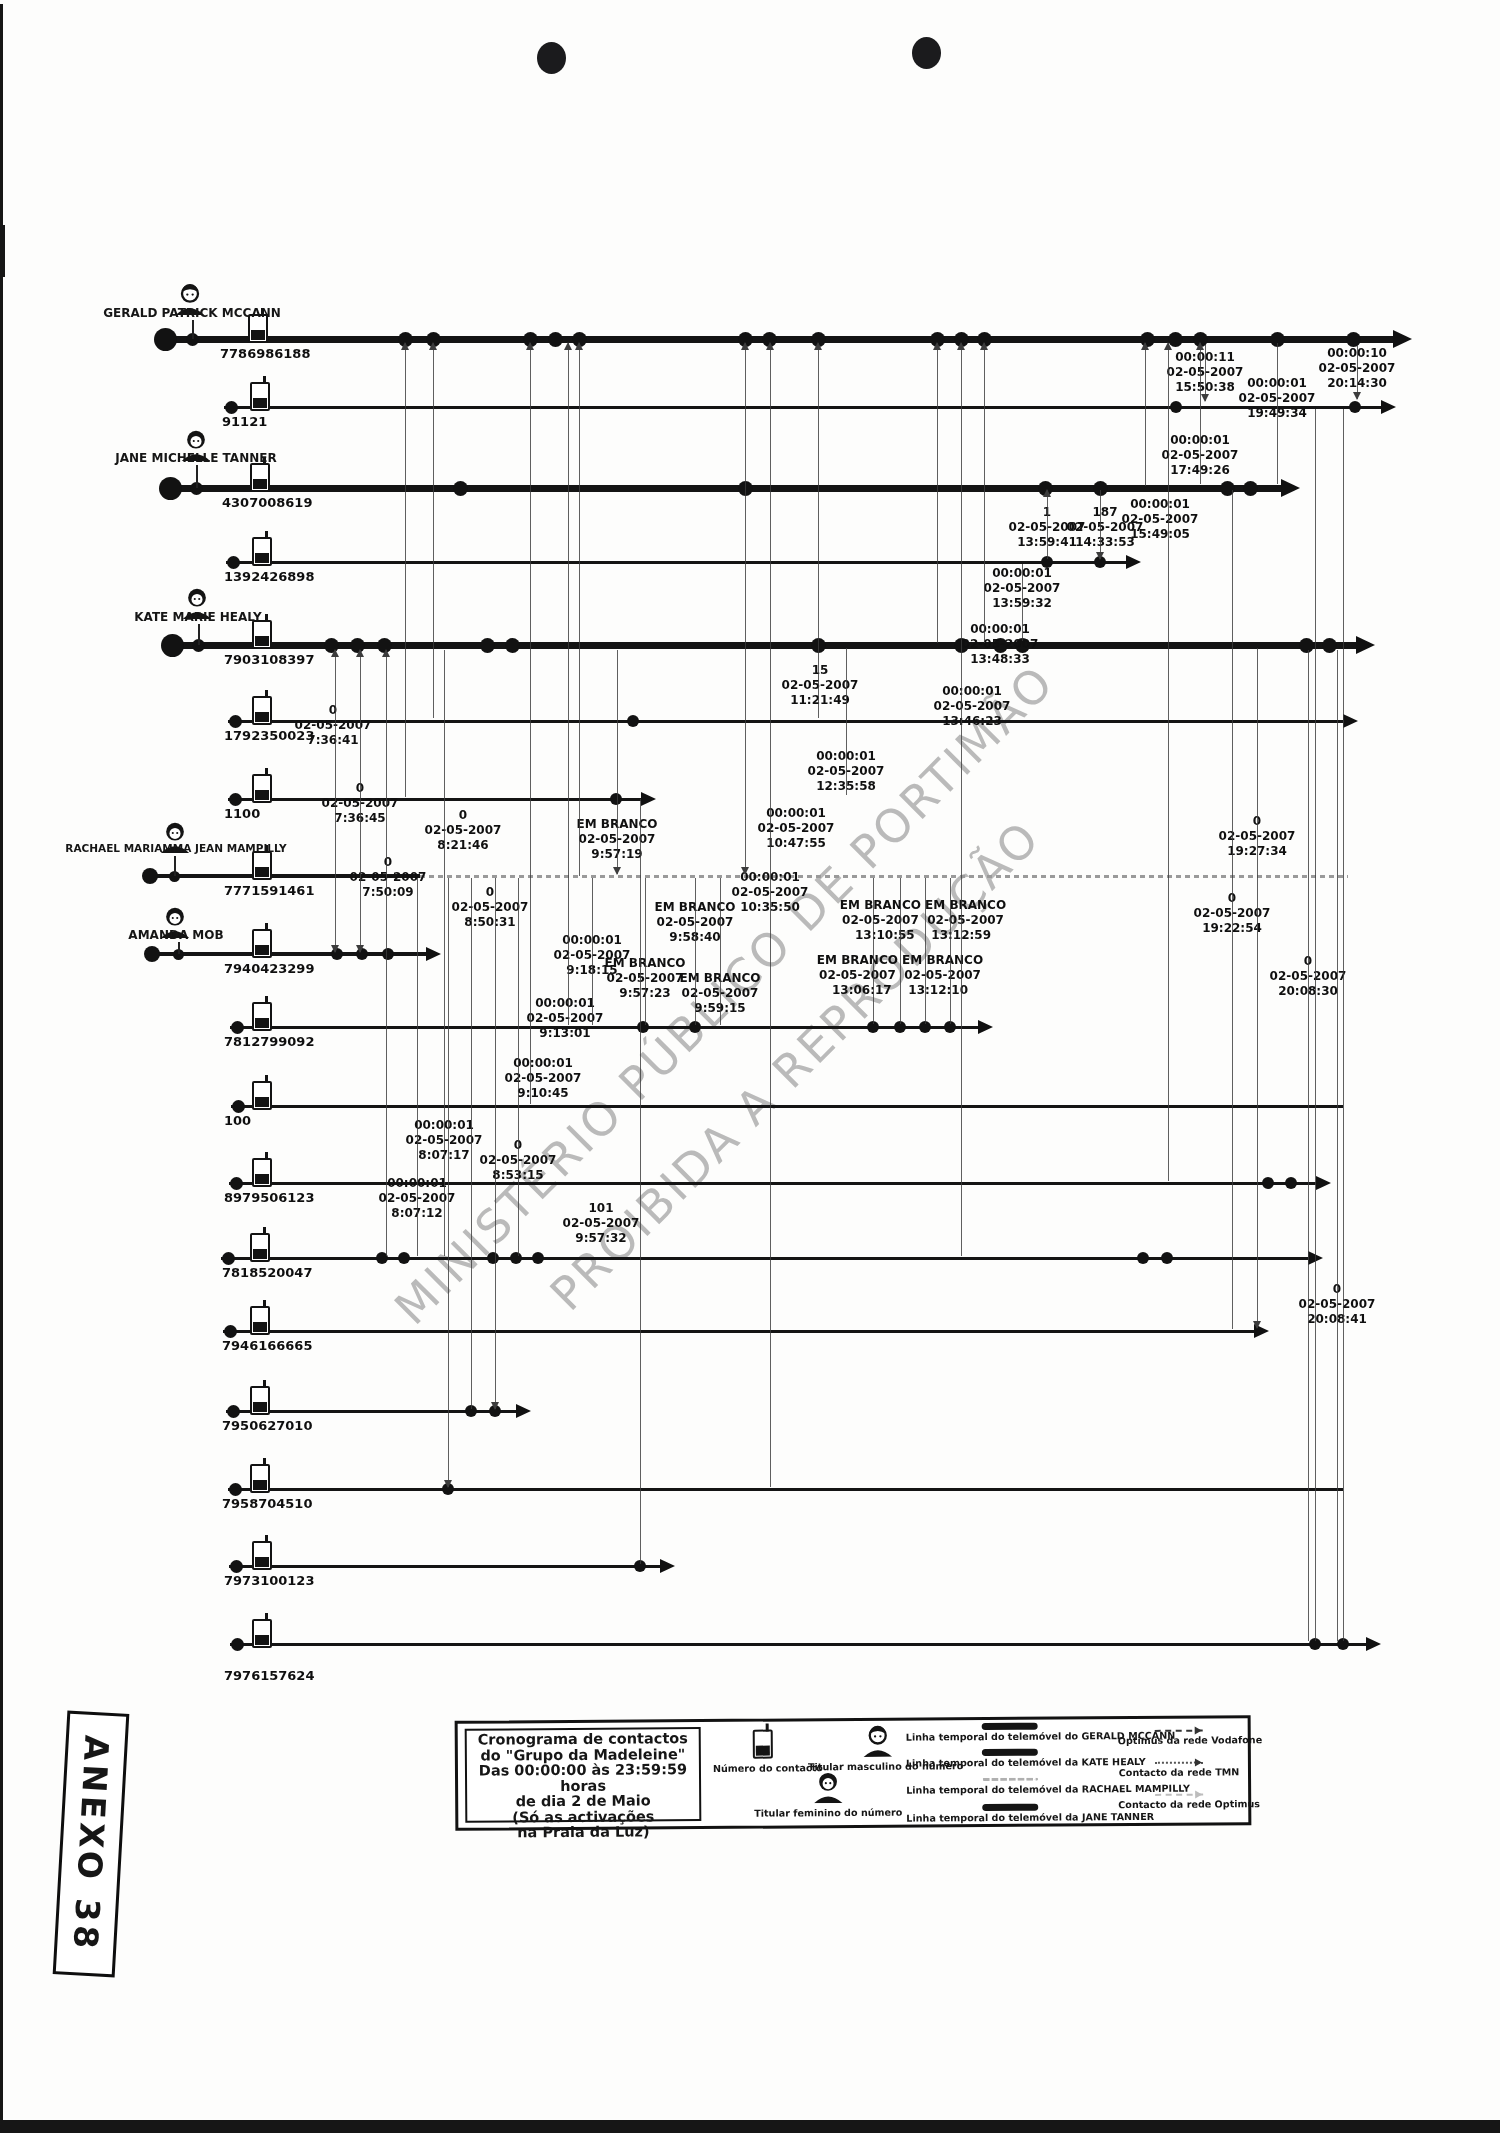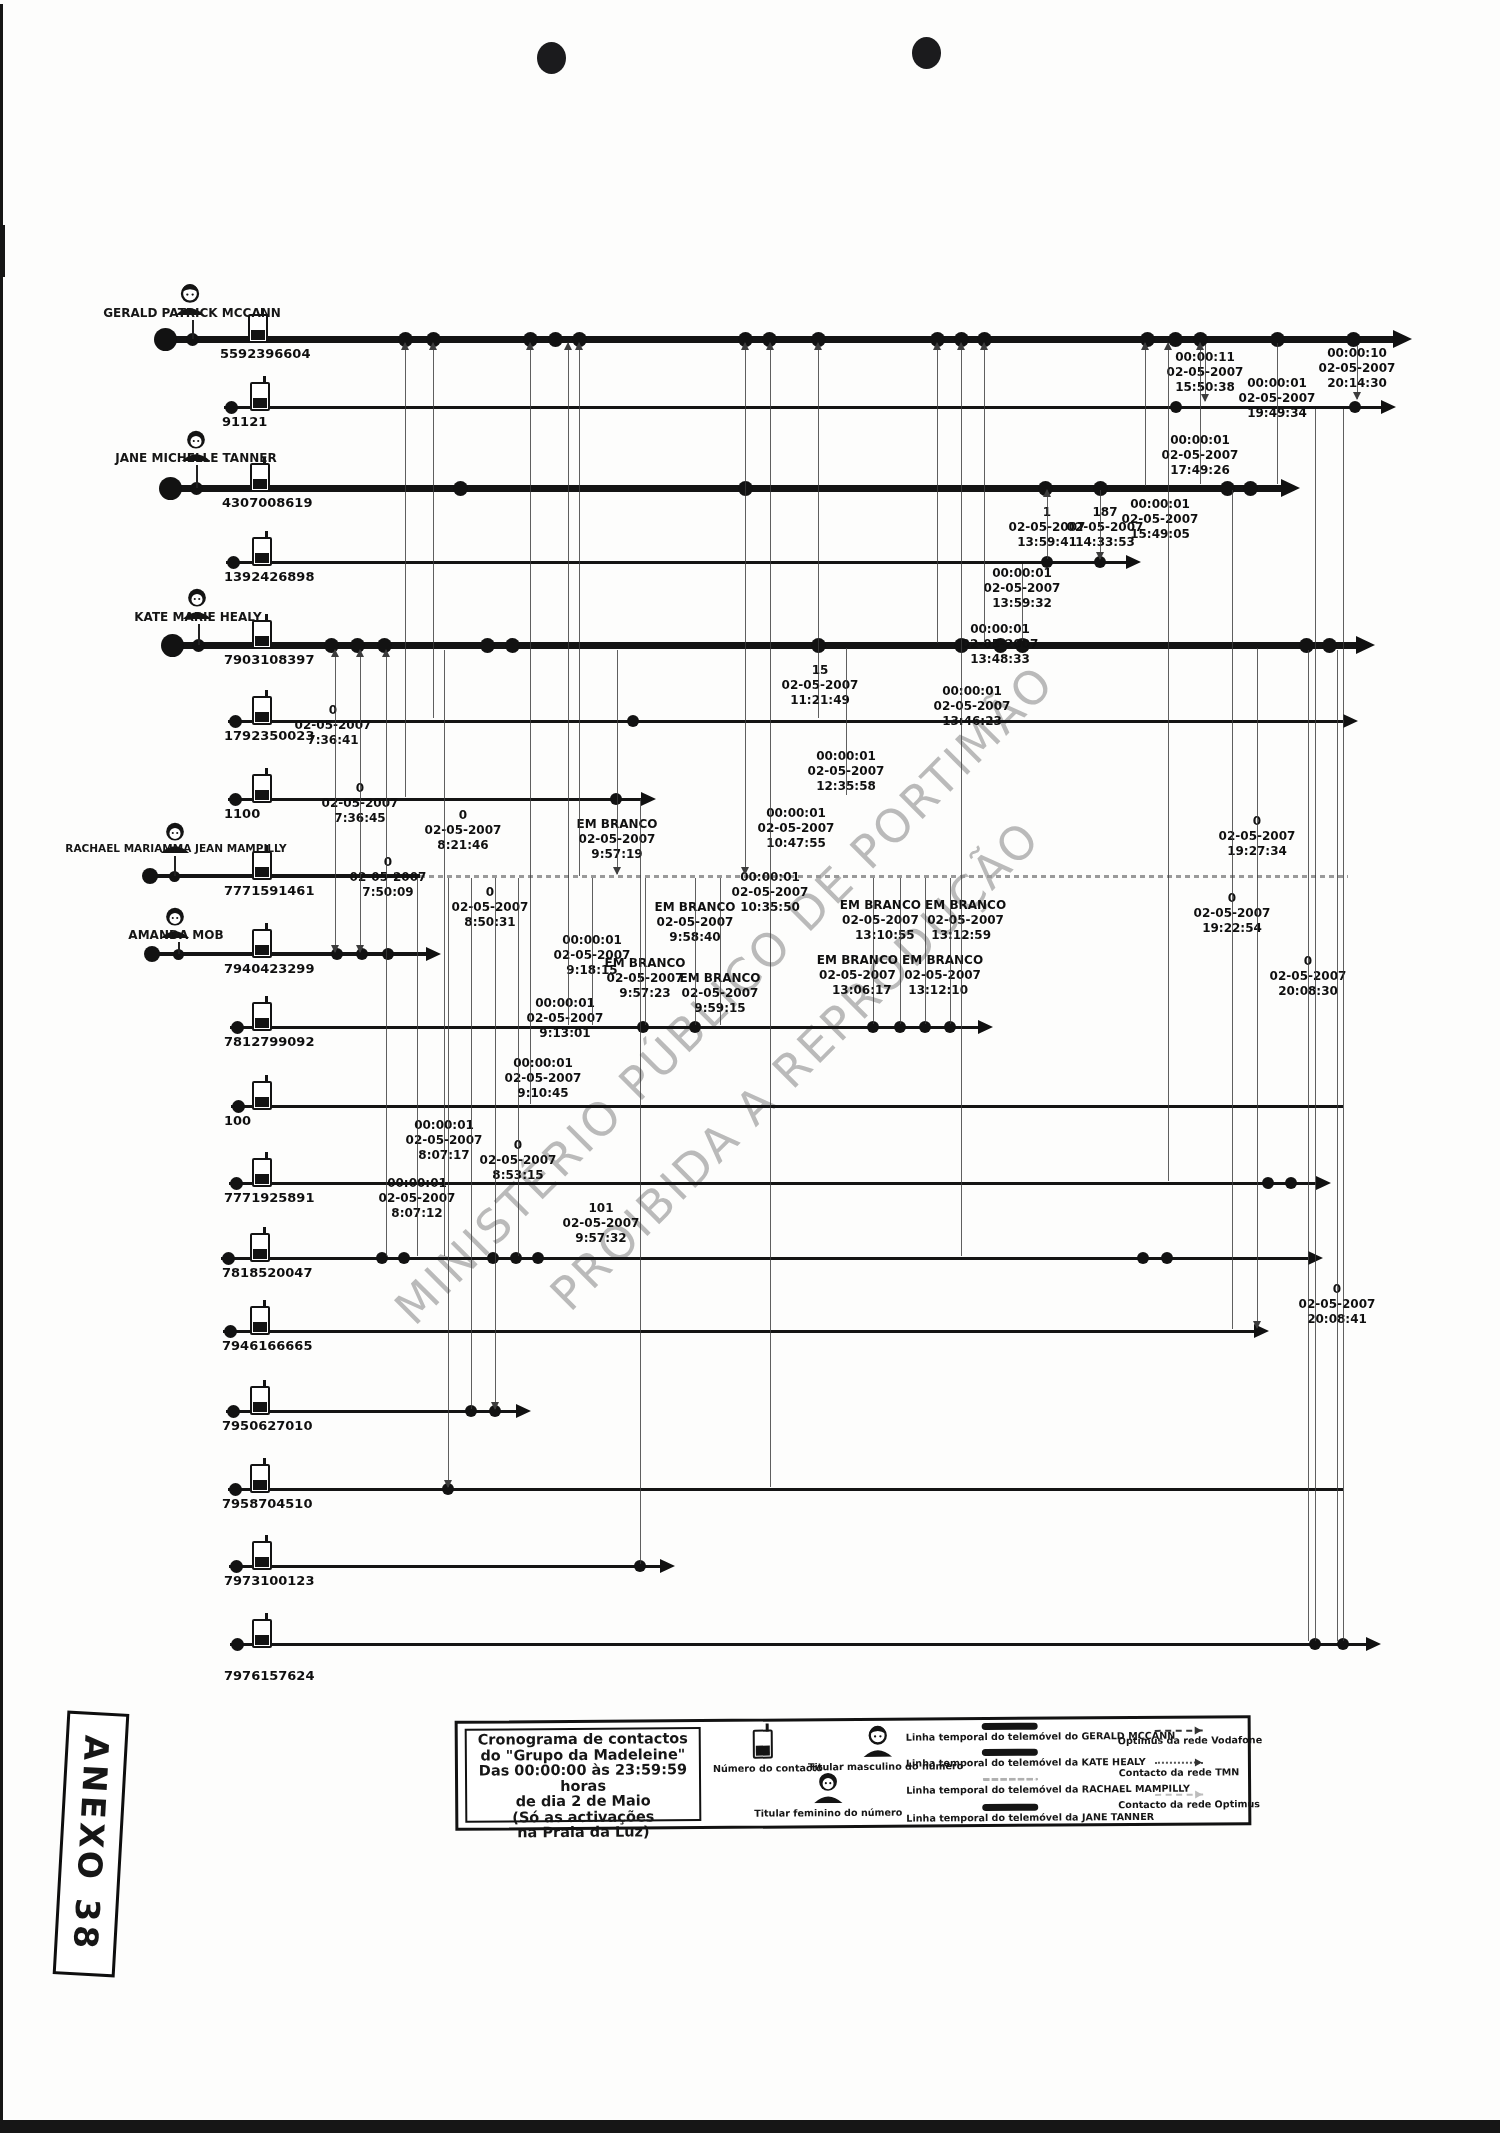--- a/index.html
+++ b/index.html
@@ -79,21 +79,21 @@
       <div class="dot" style="left: 810.5px; top: 331.5px; width: 15px; height: 15px;"></div>
       <div class="dot" style="left: 929.5px; top: 331.5px; width: 15px; height: 15px;"></div>
       <div class="dot" style="left: 953.5px; top: 331.5px; width: 15px; height: 15px;"></div>
       <div class="dot" style="left: 976.5px; top: 331.5px; width: 15px; height: 15px;"></div>
       <div class="dot" style="left: 1139.5px; top: 331.5px; width: 15px; height: 15px;"></div>
       <div class="dot" style="left: 1167.5px; top: 331.5px; width: 15px; height: 15px;"></div>
       <div class="dot" style="left: 1192.5px; top: 331.5px; width: 15px; height: 15px;"></div>
       <div class="dot" style="left: 1269.5px; top: 331.5px; width: 15px; height: 15px;"></div>
       <div class="dot" style="left: 1345.5px; top: 331.5px; width: 15px; height: 15px;"></div>
       <div class="phone" style="left: 248px; top: 314px;"></div>
-      <div class="num" style="left: 220px; top: 346px;">5592396604</div>
+      <div class="num" style="left: 220px; top: 346px;">7786986188</div>
       <div class="person" style="left: 190px; top: 299px;"><svg viewBox="0 0 40 36" width="36" height="32">
           <circle cx="20" cy="12" r="9" fill="#fff" stroke="#141414" stroke-width="2.6"></circle>
           <path d="M11 10 a9 9 0 0 1 18 0 q-9 -6 -18 0 z" fill="#141414"></path>
           <circle cx="17" cy="13" r="1.3" fill="#141414"></circle>
           <circle cx="23" cy="13" r="1.3" fill="#141414"></circle>
           <path d="M4 36 q16 -15 32 0 z" fill="#141414"></path>
         </svg></div>
       <div class="pname" style="left: 192px; top: 306px; font-size: 12px;">GERALD PATRICK MCCANN</div>
       <div class="vln" style="left: 192px; top: 320px; height: 19px; background: rgb(34, 34, 34); width: 1.6px;"></div>
       <div class="ln" style="left: 224px; top: 405.5px; width: 1159px; height: 3px;"></div>
@@ -216,21 +216,21 @@
       <div class="ln" style="left: 231px; top: 1104.5px; width: 1112px; height: 3px;"></div>
       <div class="dot" style="left: 231.5px; top: 1099.5px; width: 13px; height: 13px;"></div>
       <div class="phone" style="left: 252px; top: 1081px;"></div>
       <div class="num" style="left: 224px; top: 1113px;">100</div>
       <div class="ln" style="left: 229px; top: 1181.5px; width: 1089px; height: 3px;"></div>
       <div class="arr small" style="left: 1316px; top: 1176px;"></div>
       <div class="dot" style="left: 229.5px; top: 1176.5px; width: 13px; height: 13px;"></div>
       <div class="dot" style="left: 1262px; top: 1177px; width: 12px; height: 12px;"></div>
       <div class="dot" style="left: 1285px; top: 1177px; width: 12px; height: 12px;"></div>
       <div class="phone" style="left: 252px; top: 1158px;"></div>
-      <div class="num" style="left: 224px; top: 1190px;">7771925891</div>
+      <div class="num" style="left: 224px; top: 1190px;">8979506123</div>
       <div class="ln" style="left: 221px; top: 1256.5px; width: 1089px; height: 3px;"></div>
       <div class="arr small" style="left: 1308px; top: 1251px;"></div>
       <div class="dot" style="left: 221.5px; top: 1251.5px; width: 13px; height: 13px;"></div>
       <div class="dot" style="left: 376px; top: 1252px; width: 12px; height: 12px;"></div>
       <div class="dot" style="left: 398px; top: 1252px; width: 12px; height: 12px;"></div>
       <div class="dot" style="left: 487px; top: 1252px; width: 12px; height: 12px;"></div>
       <div class="dot" style="left: 510px; top: 1252px; width: 12px; height: 12px;"></div>
       <div class="dot" style="left: 532px; top: 1252px; width: 12px; height: 12px;"></div>
       <div class="dot" style="left: 1137px; top: 1252px; width: 12px; height: 12px;"></div>
       <div class="dot" style="left: 1161px; top: 1252px; width: 12px; height: 12px;"></div>

